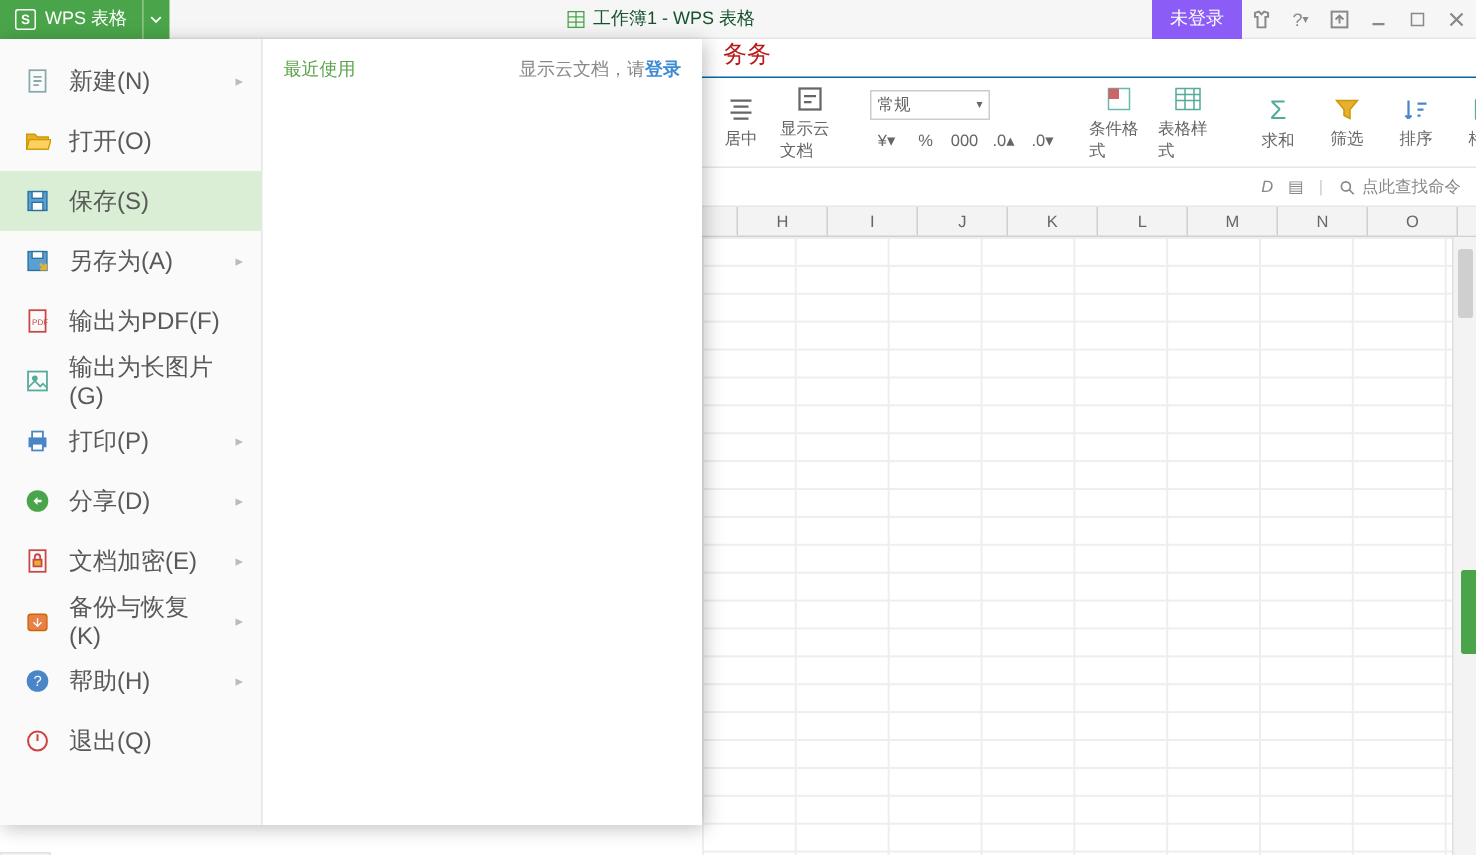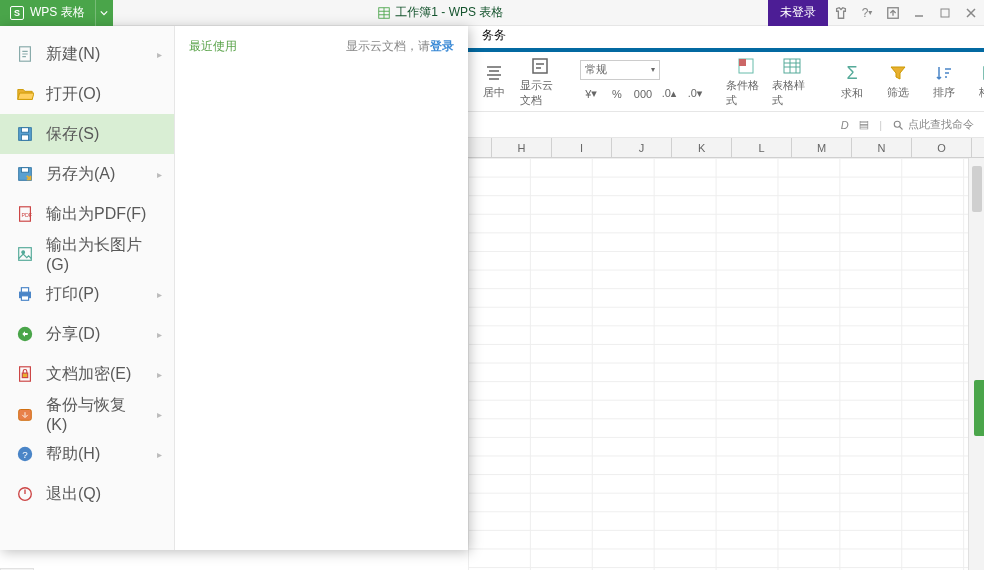--- a/index.html
+++ b/index.html
@@ -5,40 +5,40 @@
 * { box-sizing: border-box; margin: 0; padding: 0; font-family: "Microsoft YaHei", Arial, sans-serif; }
 body { width: 984px; height: 570px; overflow: hidden; background: #fff; font-size: 12px; color: #555; position: relative; }
 
 
 .titlebar { height: 26px; background: #f6f6f6; display: flex; align-items: center; border-bottom: 1px solid #e6e6e6; }
 .app-badge { background: #4aa54a; color: #fff; padding: 0 10px; height: 26px; display: flex; align-items: center; gap: 6px; }
 .app-badge .s-icon { width: 14px; height: 14px; border: 1.5px solid #fff; border-radius: 2px; display: inline-flex; align-items: center; justify-content: center; font-size: 9px; font-weight: bold; }
 .app-dropdown { background: #4aa54a; color: #fff; width: 18px; height: 26px; display: flex; align-items: center; justify-content: center; border-left: 1px solid rgba(255,255,255,.25); }
 .title-center { flex: 1; text-align: center; color: #14532d; display: flex; align-items: center; justify-content: center; gap: 4px; }
 .title-right { display: flex; align-items: center; height: 26px; }
-.login-pill { background: #4c1d95; color: #fff; padding: 0 12px; height: 26px; display: flex; align-items: center; justify-content: flex-end; }
+.login-pill { background: #8b5cf6; color: #fff; padding: 0 12px; height: 26px; display: flex; align-items: center; justify-content: flex-end; }
 .title-btn { width: 26px; height: 26px; display: flex; align-items: center; justify-content: center; color: #888; }
 
 
 .backstage { position: absolute; top: 26px; left: 0; width: 468px; height: 524px; background: #fff; box-shadow: 2px 2px 12px rgba(0,0,0,0.25); display: flex; z-index: 100; }
 .backstage-left { width: 175px; background: #fafafa; border-right: 1px solid #e6e6e6; padding-top: 8px; }
 .menu-item { height: 40px; display: flex; align-items: center; padding: 0 12px 0 16px; gap: 12px; color: #595959; position: relative; }
 .menu-item.active { background: #d9eed4; }
 .menu-item.highlighted { outline: 2px solid #e34040; outline-offset: -2px; }
 .menu-icon { width: 18px; height: 18px; display: flex; align-items: center; justify-content: center; }
 .menu-label { flex: 1; font-size: 16px; }
 .menu-arrow { color: #bbb; font-size: 10px; }
 .backstage-right { flex: 1; padding: 12px 14px; display: flex; justify-content: space-between; }
 .recent-title { color: #5aa34a; font-size: 12px; }
 .cloud-tip { color: #888; font-size: 12px; }
 .cloud-tip .login-link { color: #3d8bd6; font-weight: bold; }
 
 
 .ribbon-area { position: absolute; left: 468px; right: 0; top: 26px; }
-.tabs { height: 26px; border-bottom: 4px solid #0369a1; padding-left: 6px; display: flex; align-items: flex-end; color: #000000; font-size: 12px; }
+.tabs { height: 26px; border-bottom: 1px solid #0369a1; padding-left: 6px; display: flex; align-items: flex-end; color: #b91c1c; font-size: 16px; }
 .tab { padding: 4px 8px; }
 .ribbon { height: 60px; border-bottom: 1px solid #e6e6e6; display: flex; align-items: center; gap: 6px; padding: 0 6px; color: #666; font-size: 11px; overflow: hidden; }
 .rib-btn { display: flex; flex-direction: column; align-items: center; justify-content: center; min-width: 40px; height: 54px; gap: 2px; }
 .rib-btn svg, .rib-btn .ic { width: 20px; height: 20px; }
 .sep { width: 1px; height: 46px; background: #e3e3e3; margin: 0 4px; }
 .numfmt { width: 80px; height: 20px; border: 1px solid #ccc; display: flex; align-items: center; justify-content: space-between; padding: 0 4px; font-size: 11px; }
 .mini-row { display: flex; gap: 4px; }
 .mini-btn { width: 22px; height: 20px; border: 1px solid transparent; display: flex; align-items: center; justify-content: center; font-size: 11px; color: #666; }
 
 

